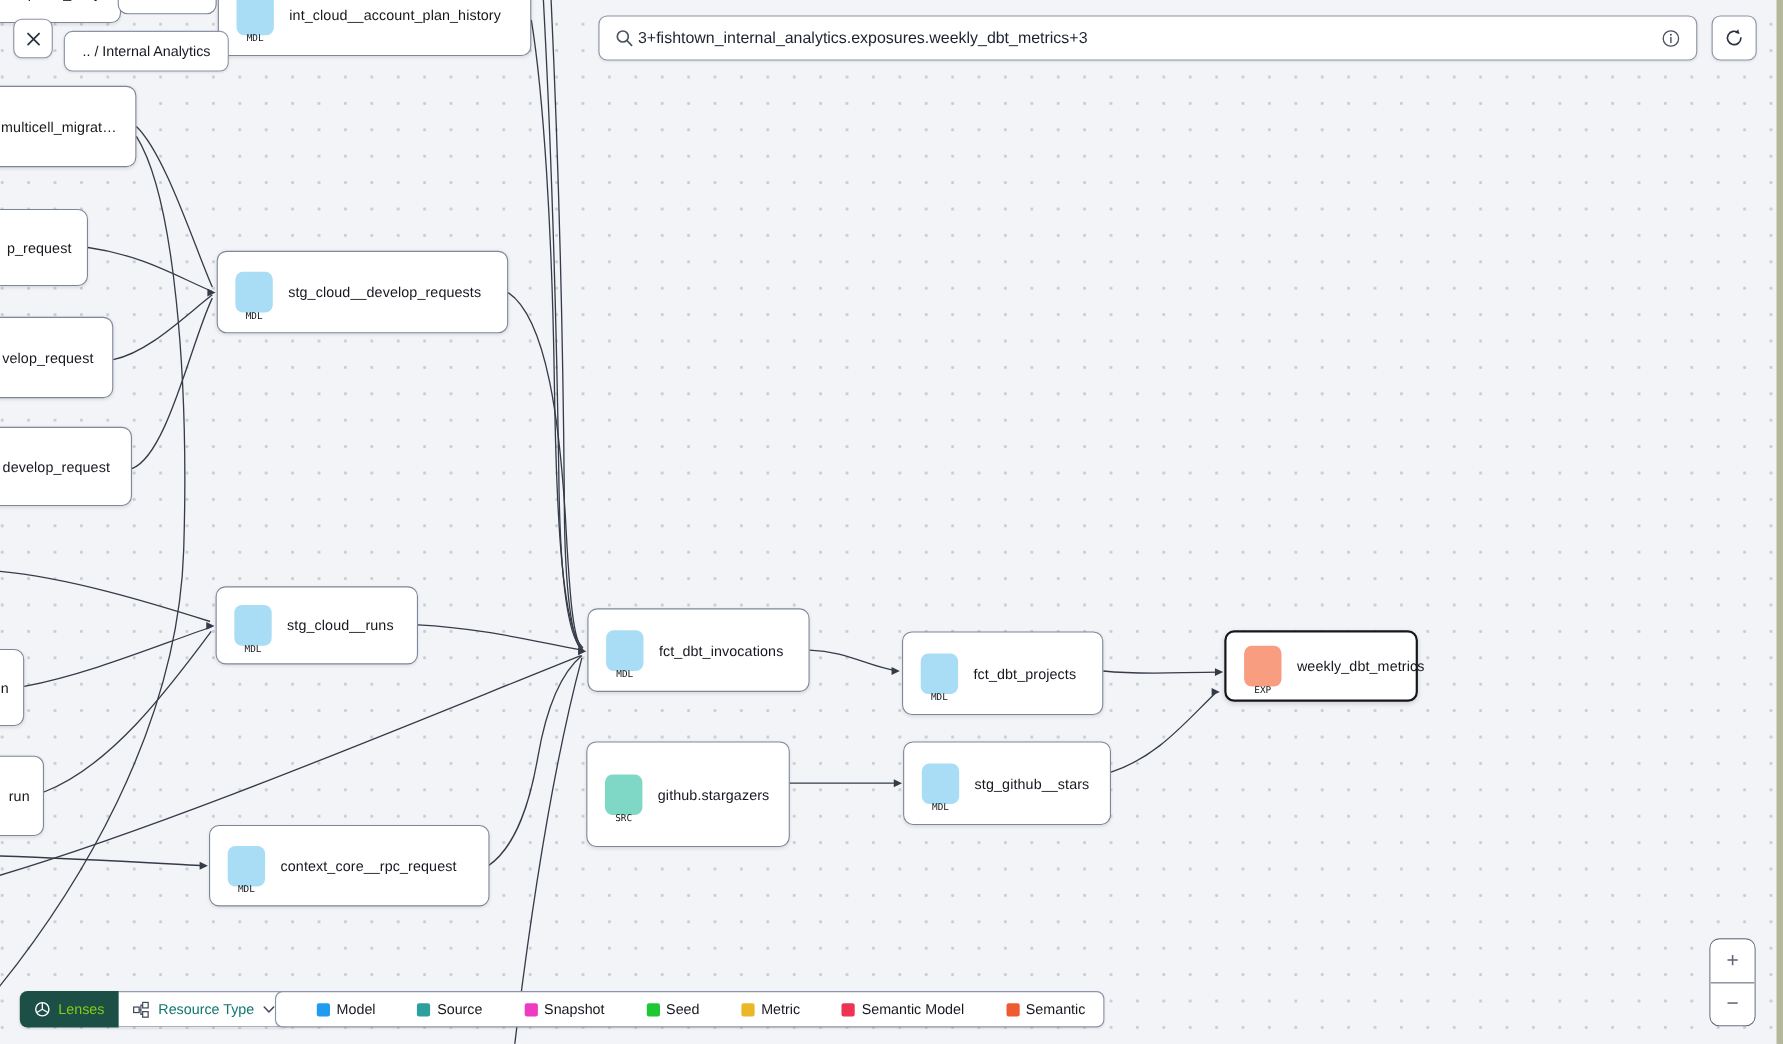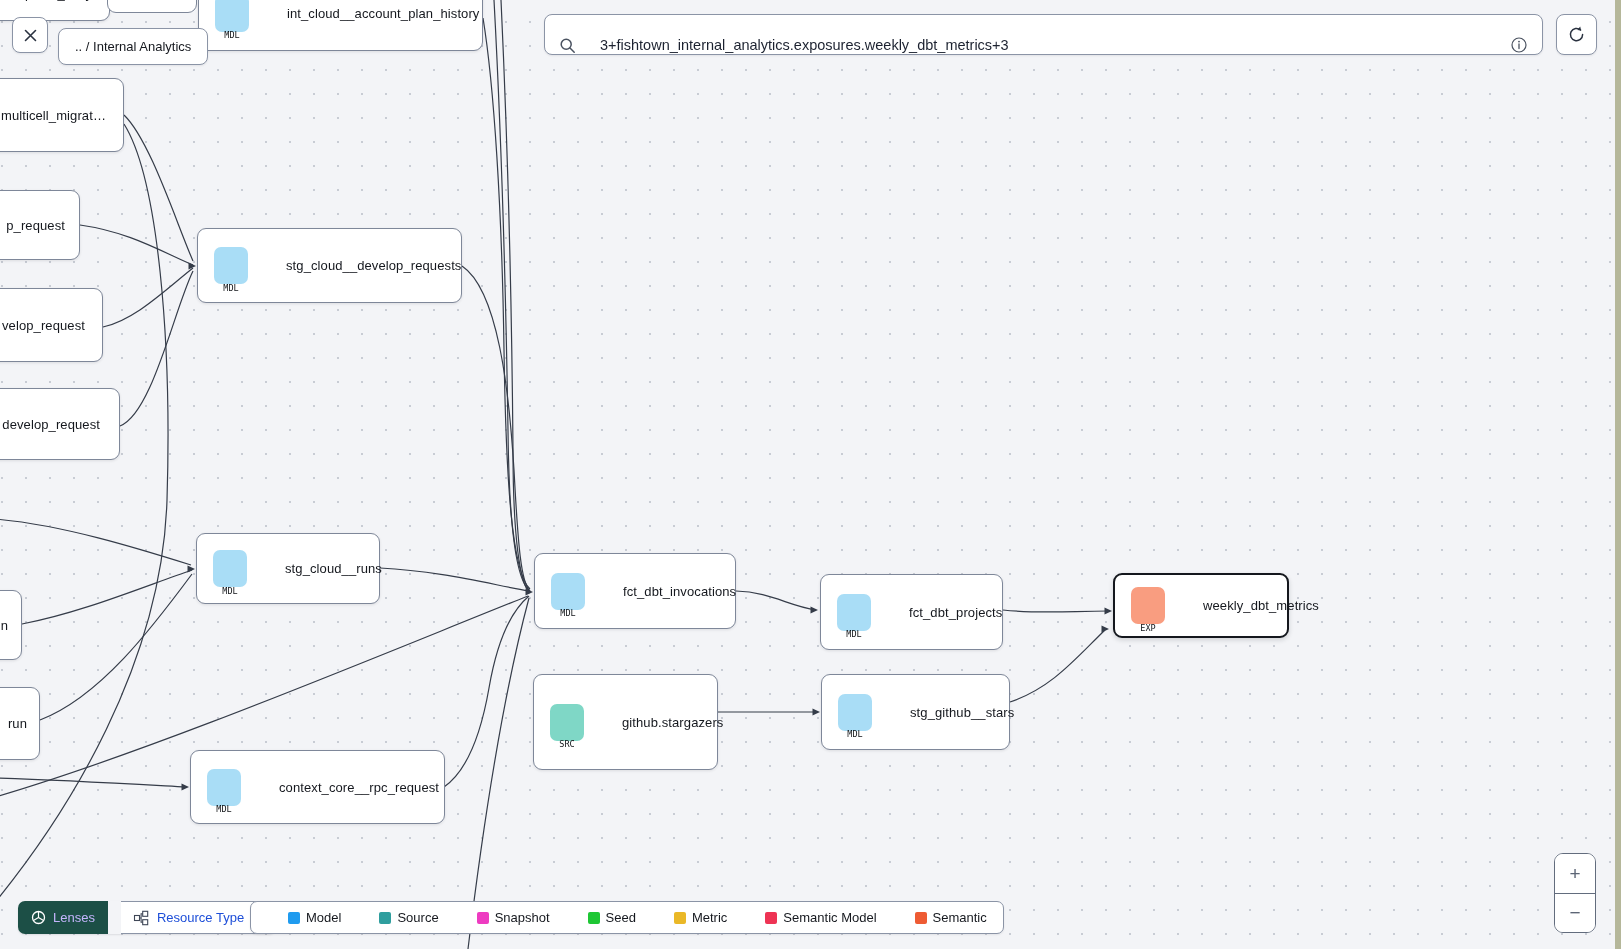--- a/index.html
+++ b/index.html
@@ -19,59 +19,59 @@
   svg.edges path.arrow{fill:#353c49;stroke:none;}
 
   
   .node{
     position:absolute;box-sizing:border-box;
     background:#fff;border:1.2px solid #7e8799;border-radius:9px;
     box-shadow:0 1px 3px rgba(20,24,33,.10);
     display:flex;align-items:center;gap:14px;padding:0 16px;
     cursor:pointer;
   }
-  .node .node-label{font-size:13px;white-space:nowrap;letter-spacing:.1px;color:#15181e;margin-left:24px;}
+  .node .node-label{font-size:13px;white-space:nowrap;letter-spacing:.1px;color:#15181e;}
   .node.cut{justify-content:flex-end;overflow:hidden;}
   .node.selected{border:2px solid #14171d;box-shadow:0 2px 5px rgba(20,24,33,.16);}
   .node.fragment{box-shadow:none;}
   .chip{
     width:34px;height:37px;border-radius:7px;flex:0 0 auto;
     display:flex;flex-direction:column;align-items:center;justify-content:center;gap:1px;
   }
   .chip svg{display:block;}
   .chip .chip-label{font-family:"DejaVu Sans Mono",monospace;font-size:8.5px;line-height:1;color:#101317;margin-top:44px;}
 
   
   .ctl{
     position:absolute;box-sizing:border-box;background:#fff;
     border:1px solid #8b94a6;border-radius:8px;
     box-shadow:0 1px 2px rgba(20,24,33,.08);
     display:flex;align-items:center;
   }
   .close-btn{left:12px;top:17px;width:36px;height:36px;justify-content:center;cursor:pointer;}
   .breadcrumb{left:58px;top:28px;height:37px;padding:0 16px;font-size:13px;cursor:pointer;align-items:center;}
-  .searchbar{left:544px;top:14px;width:999px;height:41px;padding:0 14px;gap:22px;align-items:flex-end;}
+  .searchbar{left:544px;top:14px;width:999px;height:41px;padding:0 14px;gap:2px;}
   .searchbar input{
     flex:1;border:none;outline:none;background:transparent;
     font-family:"Liberation Sans",sans-serif;font-size:14.5px;color:#1c2230;
   }
   .refresh-btn{left:1556px;top:14px;width:41px;height:41px;justify-content:center;cursor:pointer;}
 
   
   .lenses-group{
     position:absolute;left:18px;top:901px;height:33px;display:flex;
     border-radius:7px;box-shadow:0 1px 2px rgba(20,24,33,.10);
   }
   .lenses-seg{
-    background:#1c4f46;color:#c4b5fd;border-radius:7px 0 0 7px;
+    background:#1c4f46;color:#84cc16;border-radius:7px 0 0 7px;
     display:flex;align-items:center;gap:7px;padding:0 13px;font-size:13px;cursor:pointer;
   }
   .resource-seg{
     background:#fff;border:1px solid #8b94a6;border-left:none;border-radius:0 7px 7px 0;
-    display:flex;align-items:center;gap:8px;padding:0 12px;font-size:13px;color:#1d4ed8;cursor:pointer;margin-left:13px;
+    display:flex;align-items:center;gap:8px;padding:0 12px;font-size:13px;color:#0f766e;cursor:pointer;
   }
   .legend{
     position:absolute;left:250px;top:901px;height:33px;box-sizing:border-box;
     background:#fff;border:1px solid #8b94a6;border-radius:7px;
     display:flex;align-items:center;gap:17px;padding:0 16px;
     box-shadow:0 1px 2px rgba(20,24,33,.08);
   }
   .legend-item{display:flex;align-items:center;gap:6px;font-size:13px;white-space:nowrap;margin-left:21px;}
   .legend-swatch{width:12px;height:12px;border-radius:2px;flex:0 0 auto;}
 

